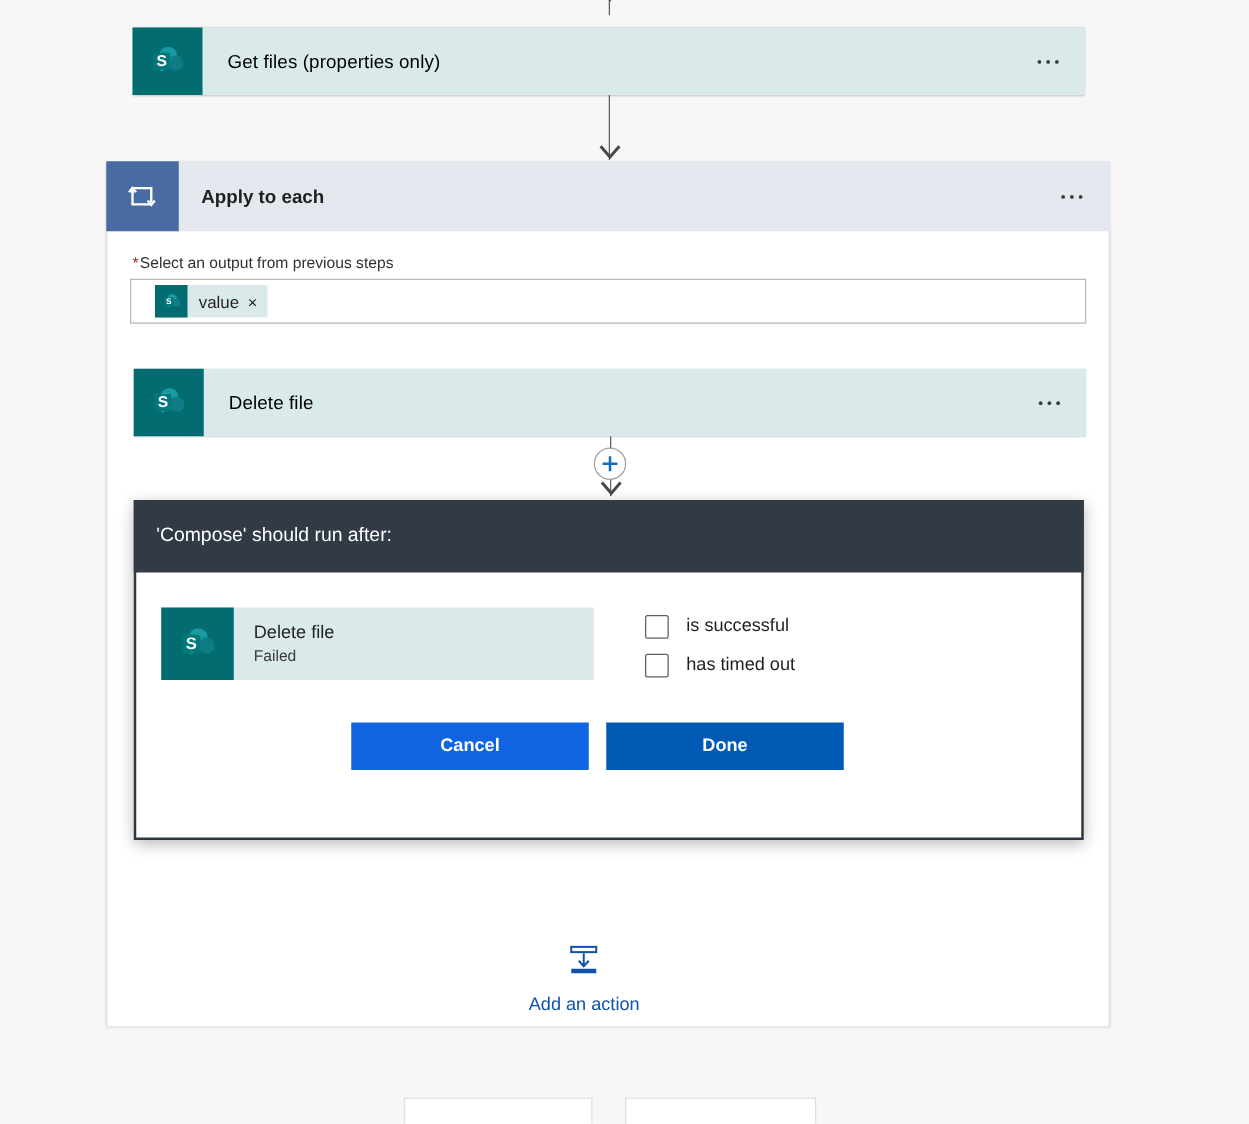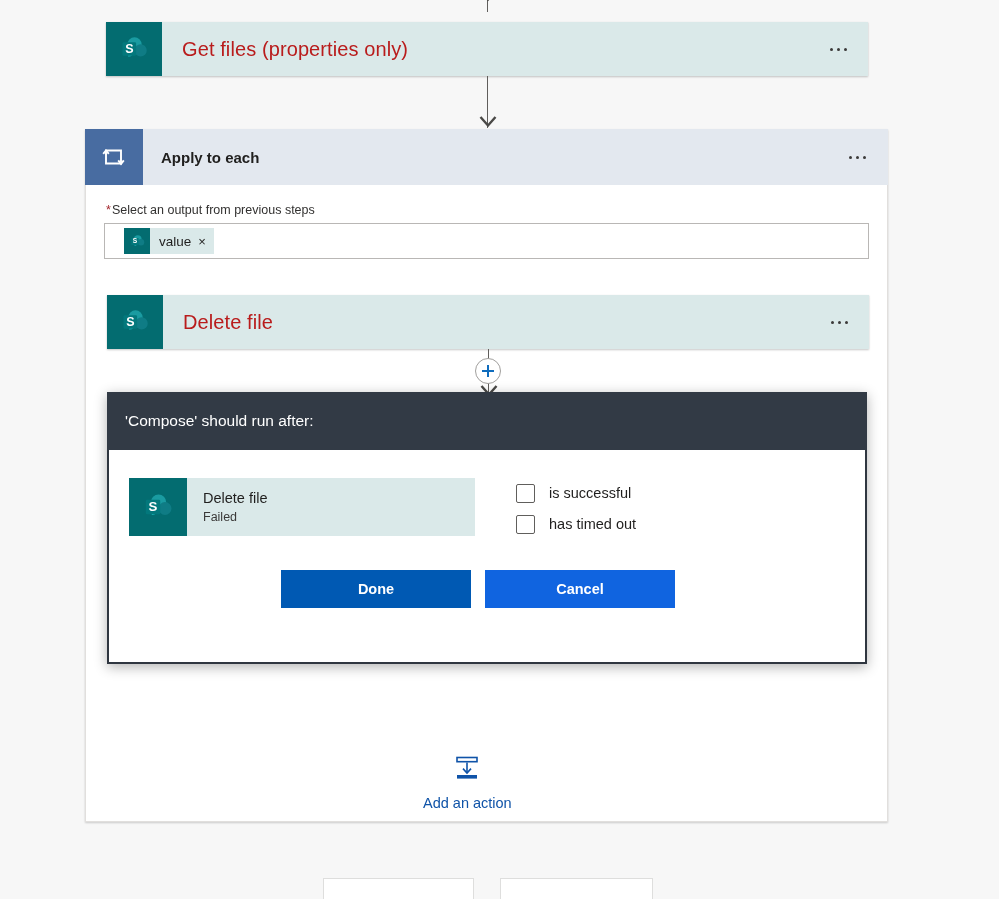--- a/index.html
+++ b/index.html
@@ -21,22 +21,22 @@
     box-shadow: 0 0.6px 1.8px rgba(0,0,0,.22), 0 0.3px 0.9px rgba(0,0,0,.14);
   }
   .card .icon-box {
     width: 56px; min-width: 56px;
     background: #036c70;
     display: flex; align-items: center; justify-content: center;
   }
   .card .card-title {
     flex: 1;
     display: flex; align-items: center;
-    font-size: 20px;
-    color: #b91c1c;
+    font-size: 15px;
+    color: #000000;
     padding-left: 20px;
     letter-spacing: .1px;
   }
   .card .ellipsis {
     width: 60px; min-width: 60px;
     display: flex; align-items: center; justify-content: center;
     gap: 4px;
     cursor: pointer;
   }
   .ellipsis i {
@@ -318,21 +318,21 @@
           <line x1="13" y1="7.5" x2="13" y2="17.2" stroke="#0f53a8" stroke-width="1.6"></line>
           <path d="M9 13.6 L13 18 L17 13.6" fill="none" stroke="#0f53a8" stroke-width="1.6"></path>
           <rect x="3" y="20" width="20" height="3.6" fill="#0f53a8"></rect>
         </svg>
       </span>
       <span class="aa-label">Add an action</span>
     </div>
 
   </div>
 
-  <div class="dialog" style="left:107px; top:392px; width:760px; height:272px;">
+  <div class="dialog" style="left:107px; top:400px; width:760px; height:272px;">
 
     <div class="dialog-head">
       <span class="dialog-title">'Compose' should run after:</span>
     </div>
 
     <div class="dialog-body">
       <div class="dlg-left">
         <div class="mini-card">
           <div class="m-icon">
             <svg width="34" height="34" viewBox="0 0 32 32">
@@ -365,22 +365,22 @@
           <span class="chk">
             
           </span>
           <span class="chk-label">has timed out</span>
         </div>
 
       </div>
     </div>
 
     <div class="dlg-actions">
+      <button class="btn btn-cancel">Cancel</button>
       <button class="btn btn-done">Done</button>
-      <button class="btn btn-cancel">Cancel</button>
     </div>
 
   </div>
 
   <div class="bottom-btn" style="left:323px; top:878px; width:151px; height:30px;">
     <span></span>
   </div>
   <div class="bottom-btn" style="left:500px; top:878px; width:153px; height:30px;">
     <span></span>
   </div>

